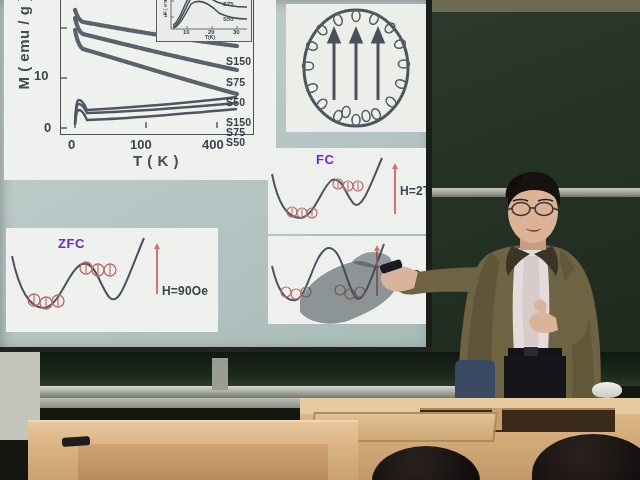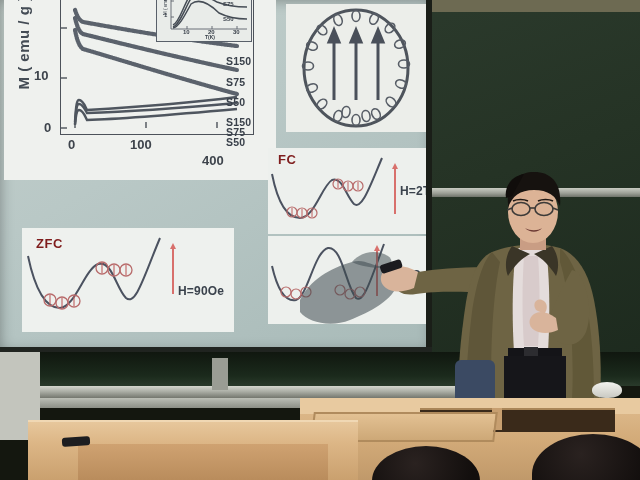--- a/index.html
+++ b/index.html
@@ -64,23 +64,23 @@
   #inset .ylabel{position:absolute;left:-3px;top:14px;font-size:4.5px;color:#39404a;transform:rotate(-90deg);}
 
   
   #fig-particle{left:286px;top:4px;width:140px;height:128px;background:#eceeea;}
 
   
   #fig-fc{left:268px;top:148px;width:162px;height:86px;background:#edf0ed;}
   
   #fig-fc2{left:268px;top:236px;width:162px;height:88px;background:#edf0ed;}
   
-  #fig-zfc{left:22px;top:228px;width:212px;height:104px;background:#eef1ee;}
-
-  .panel-tag{position:absolute;font-size:13px;font-weight:700;color:#7f1d1d;letter-spacing:.5px;}
+  #fig-zfc{left:6px;top:228px;width:212px;height:104px;background:#eef1ee;}
+
+  .panel-tag{position:absolute;font-size:13px;font-weight:700;color:#6d28d9;letter-spacing:.5px;margin-left:38px;}
   .fieldlabel{position:absolute;font-size:12px;font-weight:700;color:#3a424c;letter-spacing:.2px;}
   .redarrow{position:absolute;width:2px;background:#d8706c;}
   .redarrow:after{content:"";position:absolute;left:-2.5px;top:-3px;border-left:3.5px solid transparent;border-right:3.5px solid transparent;border-bottom:6px solid #d8706c;}
 
   
   #person{position:absolute;left:0;top:0;width:640px;height:480px;pointer-events:none;}
 
   
   .desk-main{
     position:absolute;left:28px;top:420px;width:330px;height:60px;
@@ -143,21 +143,22 @@
           <path d="M14 130 C15 114,16 110,18 110 C22 110,24 116,26 119 C60 118,120 114,176 109" fill="none" stroke="#4f565f" stroke-width="2.4"></path>
           <path d="M14 131 C15 120,16 116,18 116 C22 116,24 122,26 126 C60 125,120 120,176 115" fill="none" stroke="#4f565f" stroke-width="2.4"></path>
         </svg>
       </div>
 
       <div class="ylab">M ( emu / g )</div>
       <div class="ytick" style="left:30px;top:76px;">10</div>
       <div class="ytick" style="left:40px;top:128px;">0</div>
       <div class="xtick" style="left:64px;top:145px;">0</div>
       <div class="xtick" style="left:126px;top:145px;">100</div>
-      <div class="xtick" style="left:198px;top:161px;">400</div>
+      <div class="xtick" style="left:198px;top:145px;">400</div>
+      <div class="xlab">T ( K )</div>
 
       <div class="serieslabel" style="left:222px;top:55px;">S150</div>
       <div class="serieslabel" style="left:222px;top:76px;">S75</div>
       <div class="serieslabel" style="left:222px;top:96px;">S50</div>
       <div class="serieslabel" style="left:222px;top:116px;">S150</div>
       <div class="serieslabel" style="left:222px;top:126px;">S75</div>
       <div class="serieslabel" style="left:222px;top:136px;">S50</div>
 
       <div id="inset">
         <svg width="94" height="54" viewBox="0 0 94 54">

